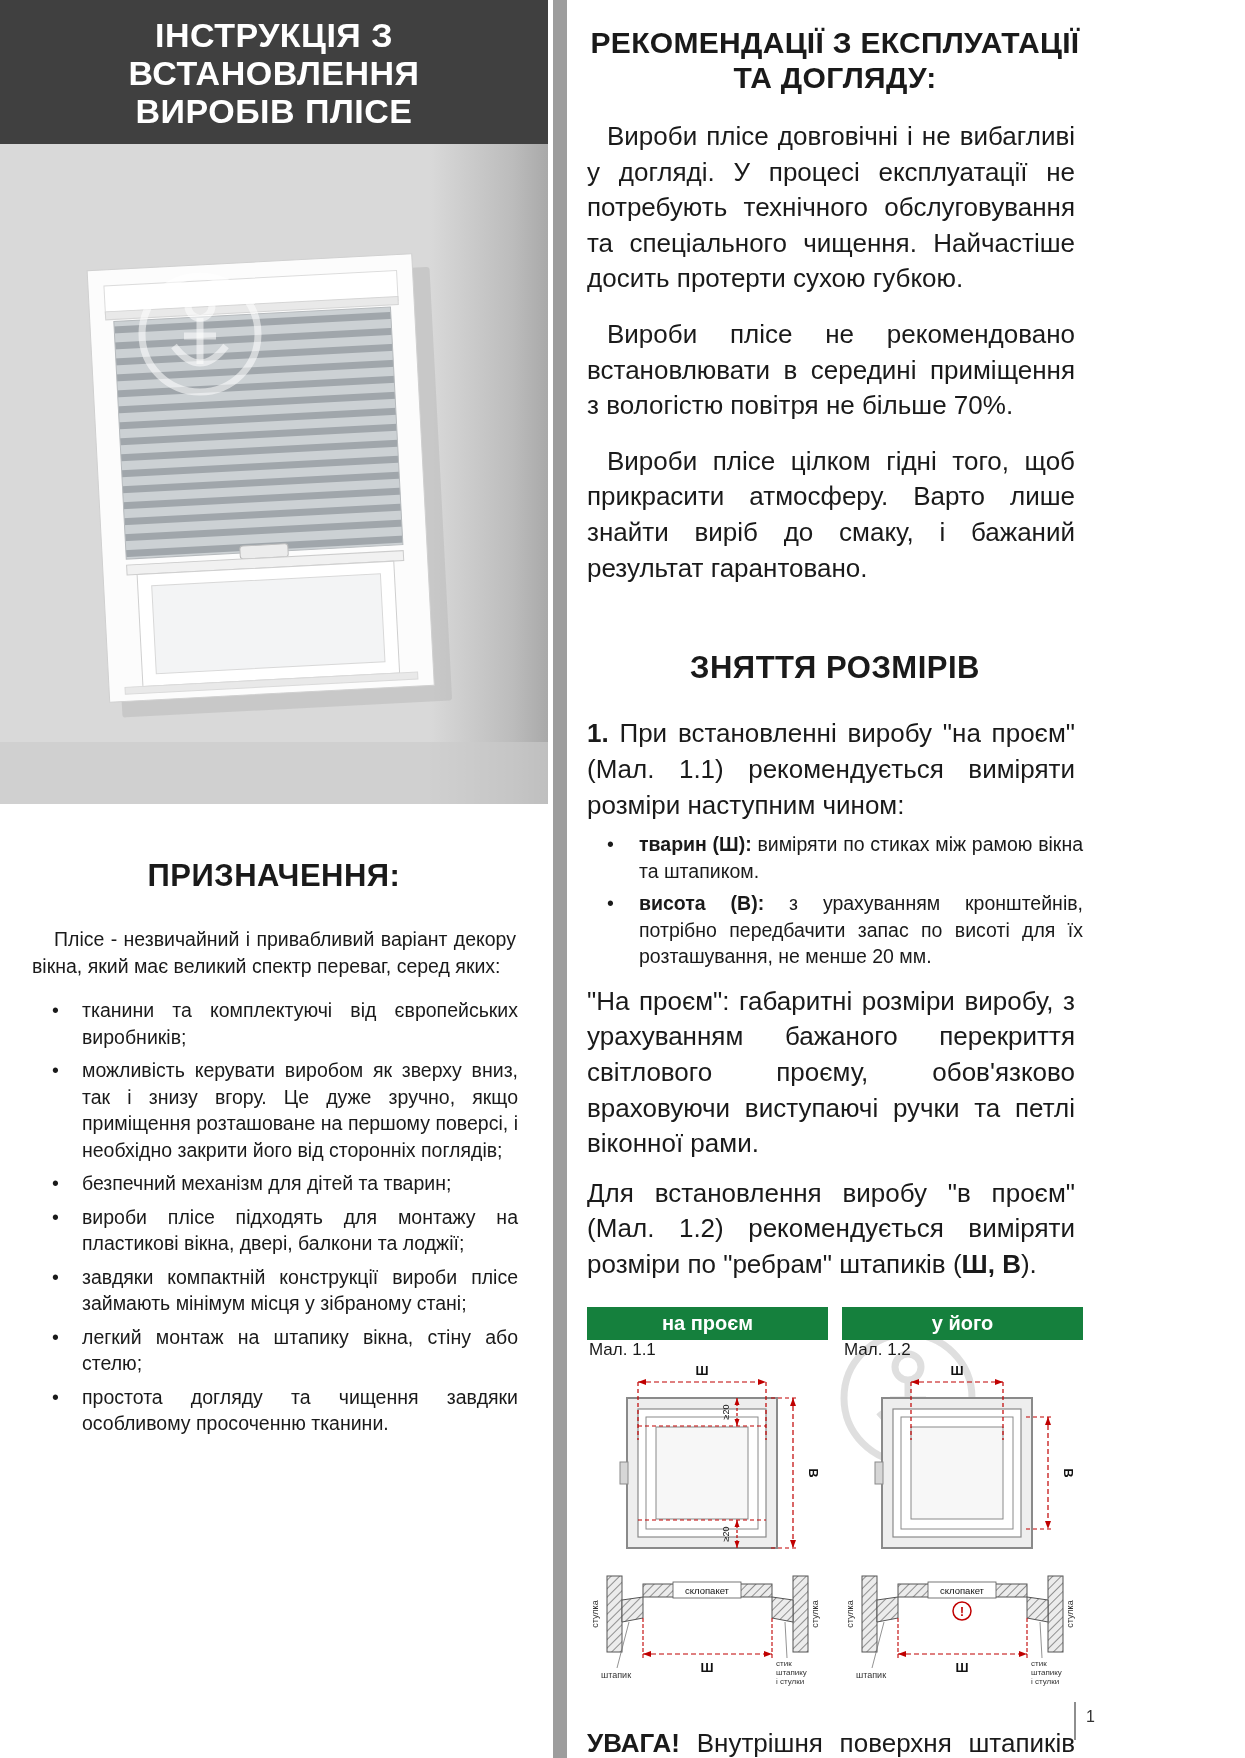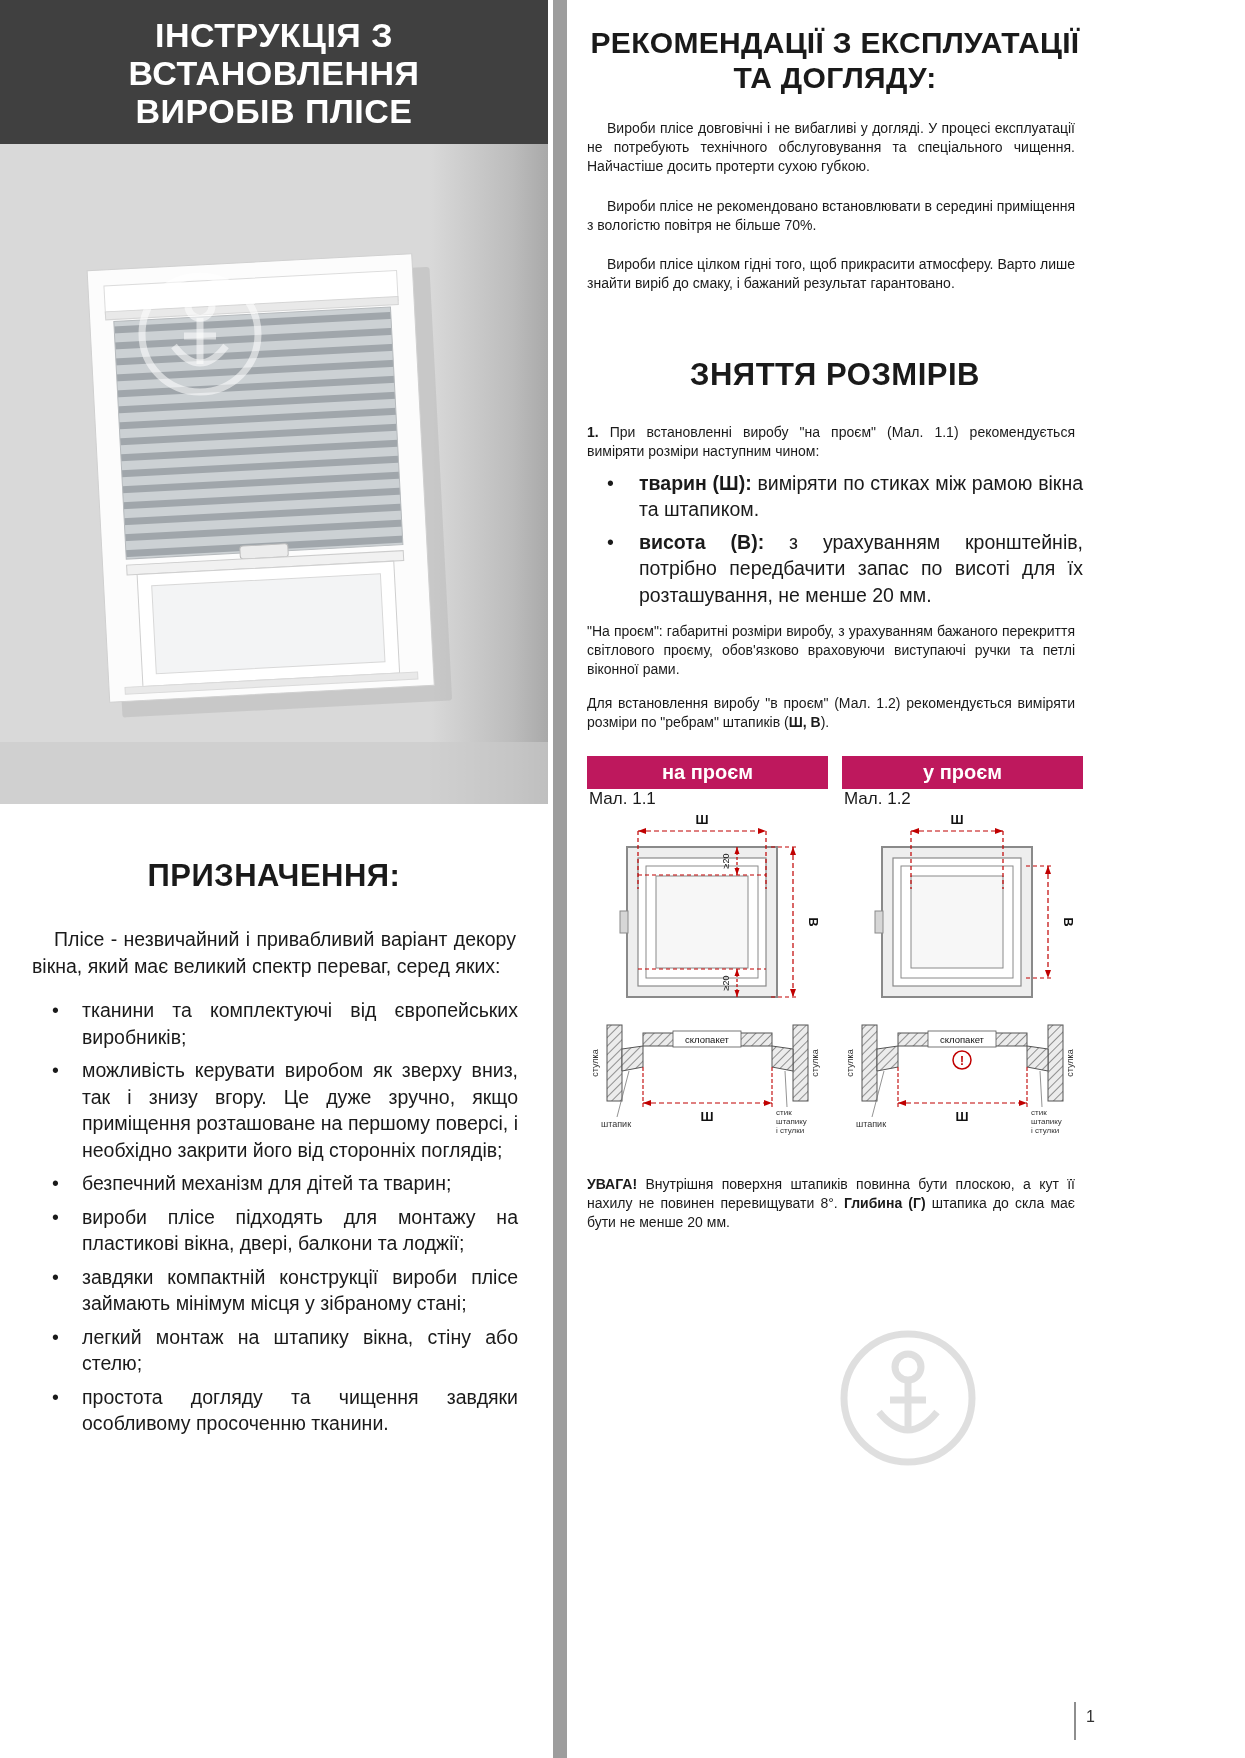--- a/index.html
+++ b/index.html
@@ -23,33 +23,33 @@
   .purpose { padding:54px 26px 0 26px; }
   .section-heading { text-align:center; font-size:31px; font-weight:700; letter-spacing:0.5px; margin:0; }
   .purpose .intro { margin:32px 6px 0 6px; text-align:justify; font-size:19.5px; line-height:1.36; text-indent:22px; }
   .bullets { list-style:none; margin:18px 0 0 0; padding:0; }
   .bullets li { position:relative; padding-left:56px; padding-right:4px; margin-top:7px;
                 text-align:justify; font-size:19.5px; line-height:1.36; }
   .bullets li::before { content:"•"; position:absolute; left:26px; top:0; }
 
   
   .right-title { text-align:center; font-size:30px; font-weight:700; line-height:1.15; margin:6px 0 0 0; letter-spacing:0.3px; }
-  .para { text-align:justify; font-size:14px; line-height:1.37; margin:20px 8px 0 0; }
+  .para { text-align:justify; font-size:26px; line-height:1.37; margin:20px 8px 0 0; }
   .para.first { margin-top:24px; }
   .indent { text-indent:20px; }
   .measure-heading { margin-top:64px;text-align:center; }
   .step { margin-top:30px; }
   .m-bullets { list-style:none; margin:8px 0 0 0; padding:0; }
   .m-bullets li { position:relative; padding-left:52px; margin-top:6px; text-align:justify; font-size:19.5px; line-height:1.36; }
   .m-bullets li::before { content:"•"; position:absolute; left:20px; top:0; }
   .tight { margin-top:14px; }
 
   .figs { display:flex; gap:14px; margin-top:24px; position:relative; }
   .figure { width:241px; }
-  .fig-header { background:#be185d; color:#ffffff; text-align:center; font-size:20px; font-weight:700; padding:5px 0; }
+  .fig-header { background:#15803d; color:#ffffff; text-align:center; font-size:20px; font-weight:700; padding:5px 0; }
   .fig-caption { font-size:17px; margin:0 0 0 2px; }
   svg.diagram { display:block; margin-top:2px; }
   svg.diagram text { font-family:"Liberation Sans", sans-serif; }
   .dim-label { font-size:13px; font-weight:700; fill:#111; }
   .dim-small { font-size:9px; fill:#111; }
   .xs-label  { font-size:9.5px; fill:#111; }
   .xs-small  { font-size:9px; fill:#333; }
   .xs-tiny   { font-size:8px; fill:#333; }
 
   .warning { margin-top:32px; }
@@ -233,21 +233,21 @@
           <line x1="42" y1="260" x2="30" y2="306" stroke="#777" stroke-width="0.8"></line>
           <text x="14" y="316" class="xs-small">штапик</text>
           <line x1="198" y1="260" x2="200" y2="296" stroke="#777" stroke-width="0.8"></line>
           <text x="189" y="304" class="xs-tiny">стик</text>
           <text x="189" y="313" class="xs-tiny">штапику</text>
           <text x="189" y="322" class="xs-tiny">і стулки</text>
         </svg>
       </div>
 
       <div class="figure">
-        <div class="fig-header">у проєм</div>
+        <div class="fig-header">у його</div>
         <div class="fig-caption">Мал. 1.2</div>
         <svg class="diagram" width="241" height="332" viewBox="0 0 241 332">
           <defs>
             <pattern id="hatchB" width="6" height="6" patternUnits="userSpaceOnUse" patternTransform="rotate(45)">
               <rect width="6" height="6" fill="#ececec"></rect>
               <line x1="0" y1="0" x2="0" y2="6" stroke="#777" stroke-width="1.6"></line>
             </pattern>
           </defs>
 
           <g stroke="#8a8a8a">

